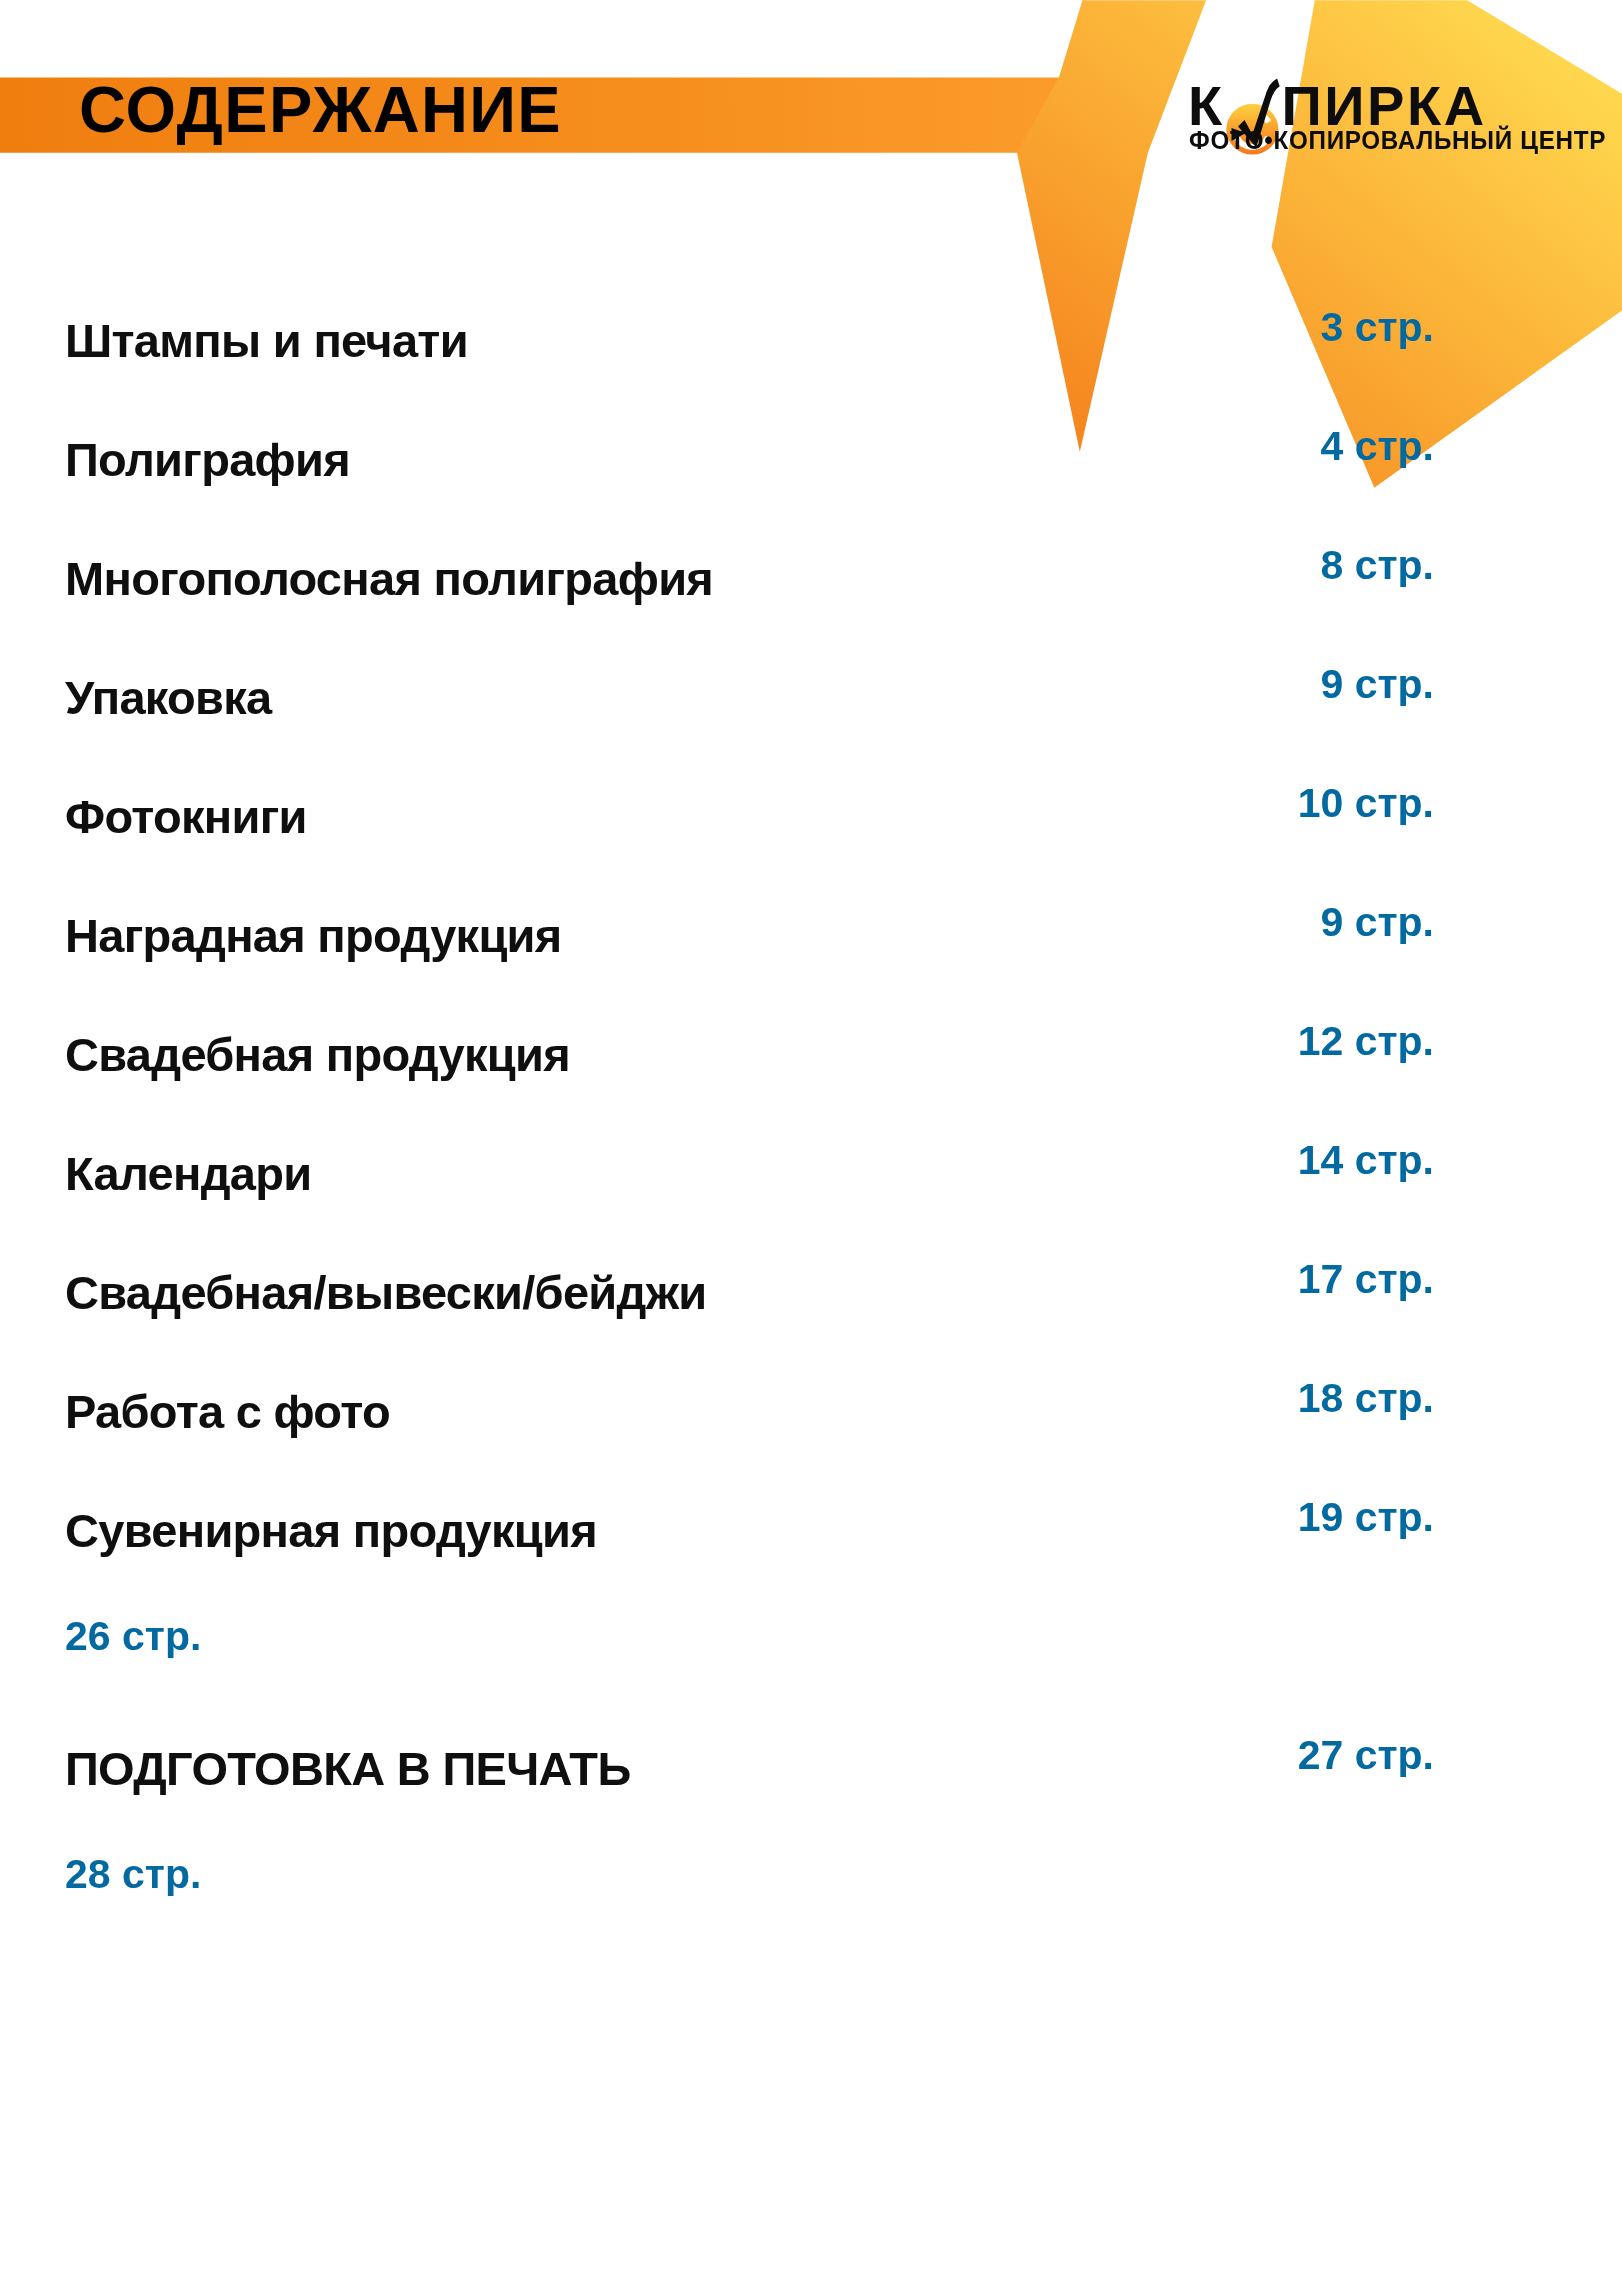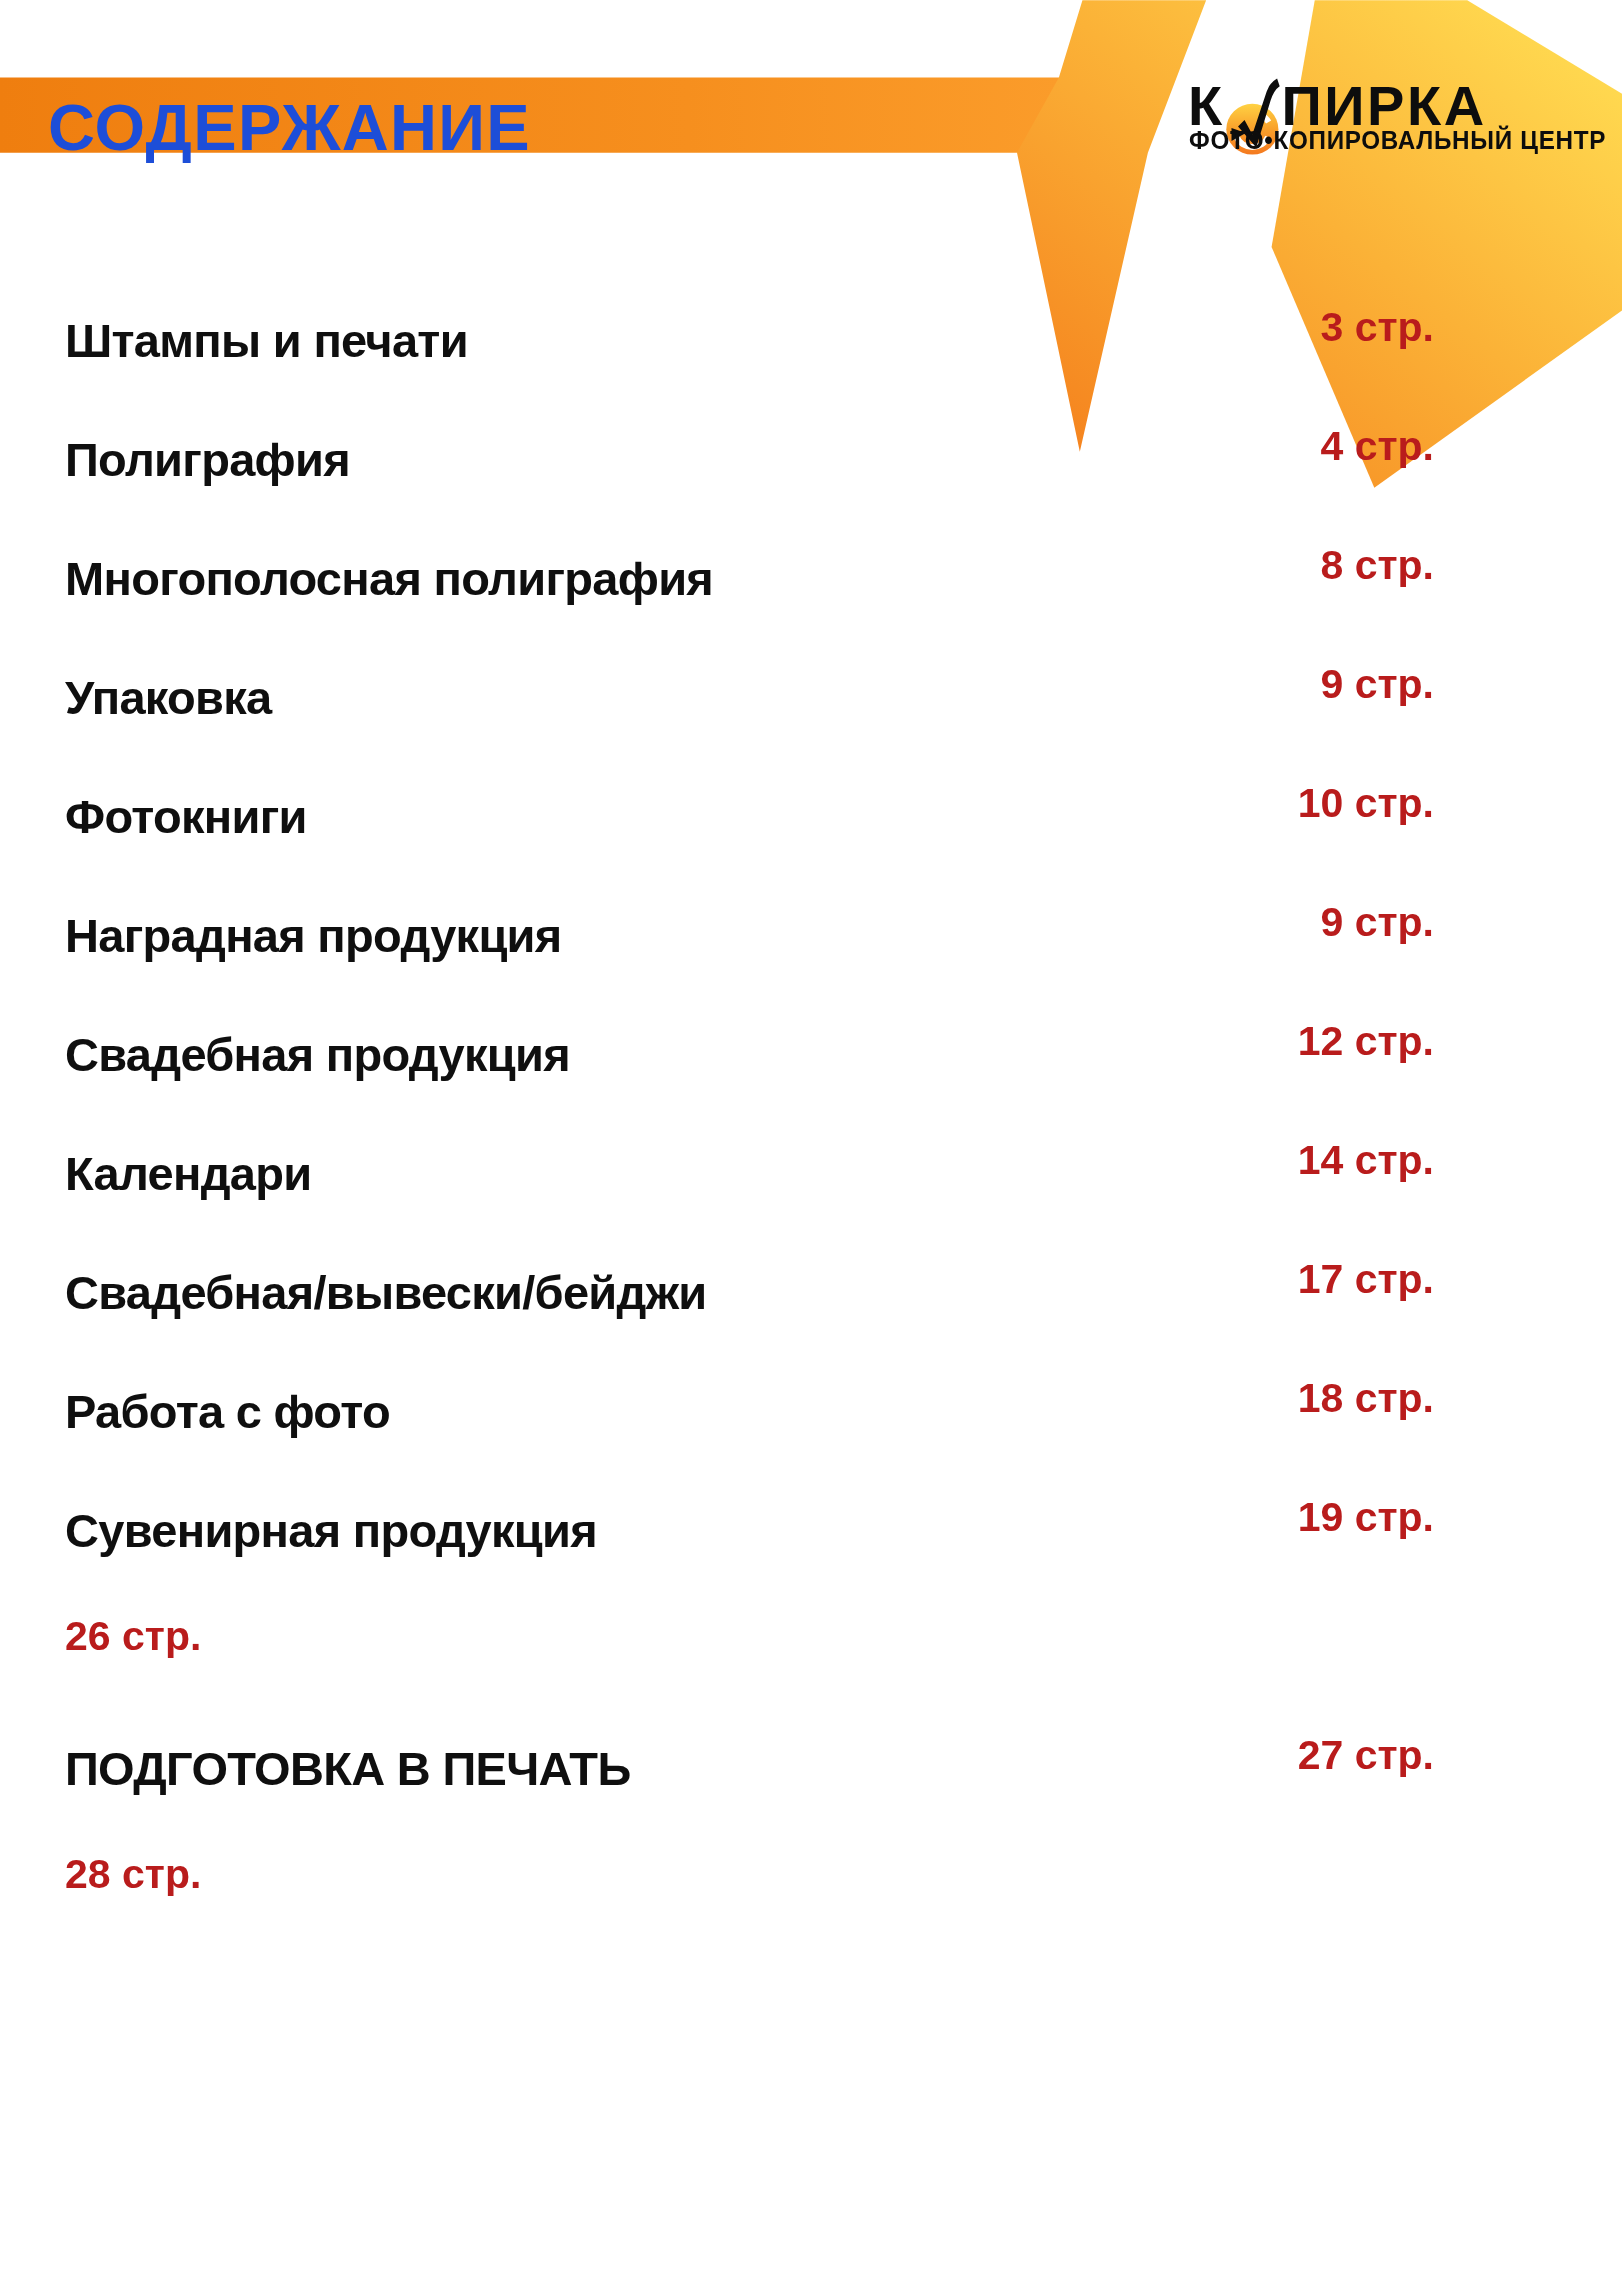--- a/index.html
+++ b/index.html
@@ -23,31 +23,31 @@
     top: 0;
     left: 0;
     width: 1623px;
     height: 537px;
     display: block;
   }
 
   .header-title {
     position: absolute;
     left: 0;
-    top: 90px;
+    top: 72px;
     height: 75px;
     width: 1047px;
     display: flex;
     align-items: center;
-    padding-left: 48px;
+    padding-left: 79px;
     box-sizing: border-box;
     font-size: 65px;
     font-weight: 700;
     letter-spacing: 1.3px;
-    color: #1d4ed8;
+    color: #000000;
   }
 
   
   .logo {
     position: absolute;
     left: 1188px;
     top: 0;
     width: 406px;
   }
   .logo-title {
@@ -105,21 +105,21 @@
   .toc-label {
     font-size: 47px;
     font-weight: 700;
     letter-spacing: -0.7px;
     color: #0f0f0f;
     white-space: nowrap;
   }
   .toc-page {
     font-size: 41px;
     font-weight: 700;
-    color: #b91c1c;
+    color: #0369a1;
     white-space: nowrap;
     transform: translateY(-9.2px);
     text-align: right;
   }
 </style>
 </head>
 <body>
 
 <div class="page">
 

